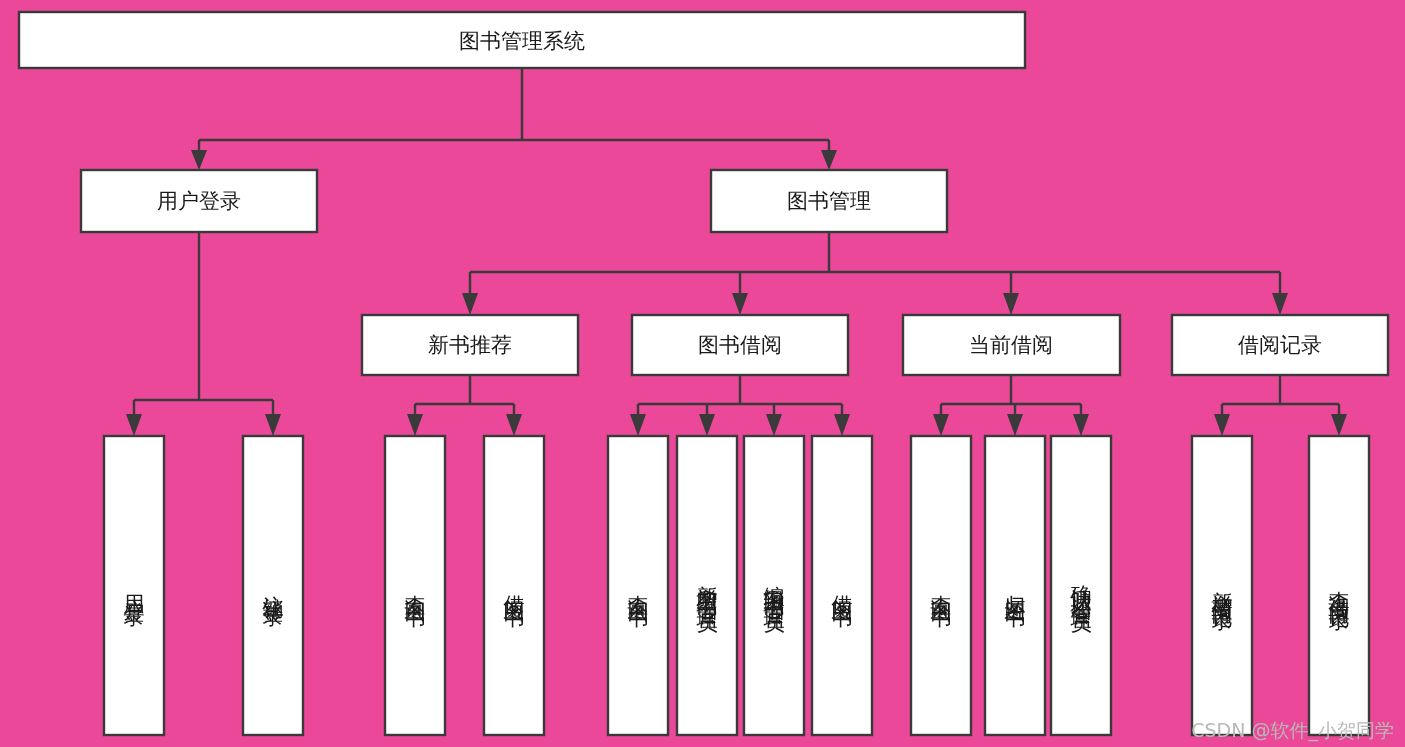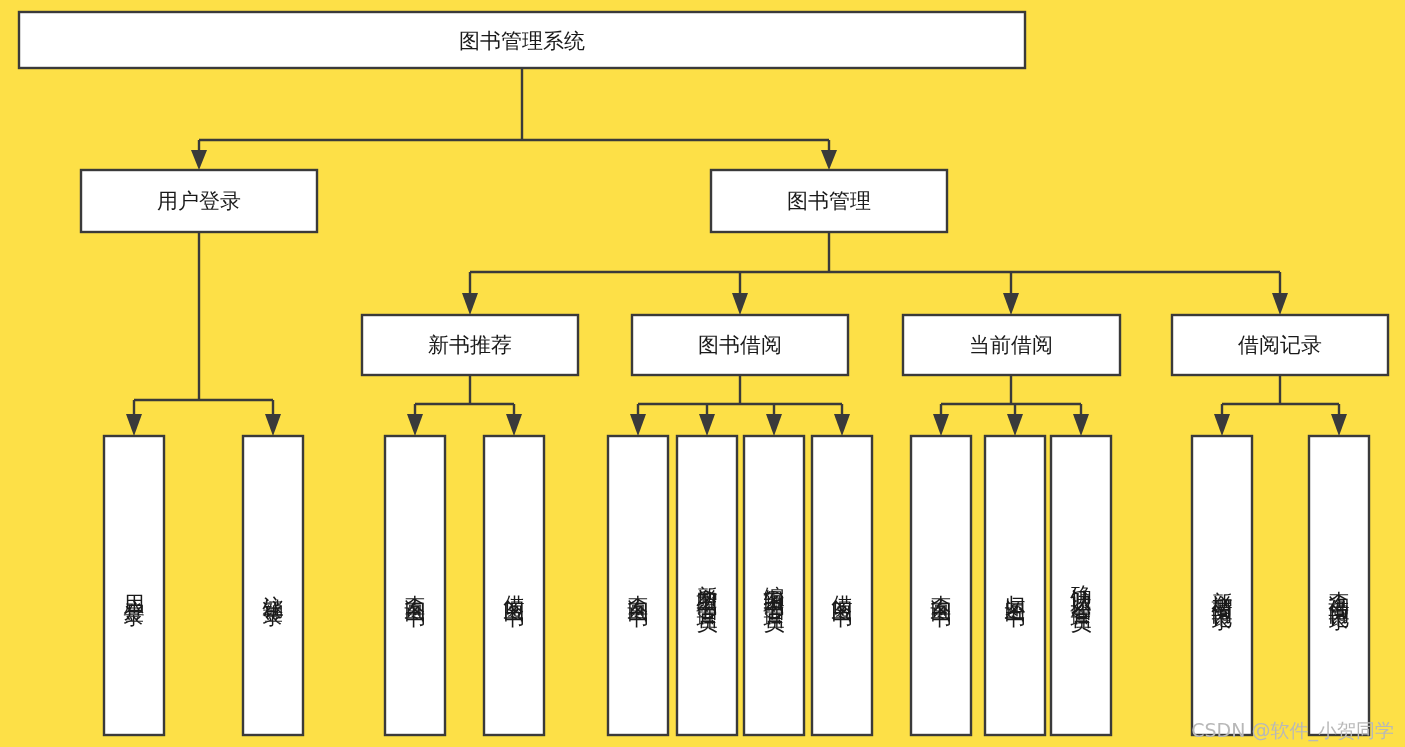--- a/index.html
+++ b/index.html
@@ -8,21 +8,21 @@
     padding: 0;
     background: #ffffff;
   }
   body {
     font-family: "DejaVu Sans", "Liberation Sans", sans-serif;
   }
   #diagram-root {
     position: relative;
     width: 1405px;
     height: 747px;
-    background: #fde047;
+    background: #ec4899;
     overflow: hidden;
   }
   svg.diagram-canvas {
     position: absolute;
     left: 0;
     top: 0;
     width: 1405px;
     height: 747px;
     display: block;
   }

